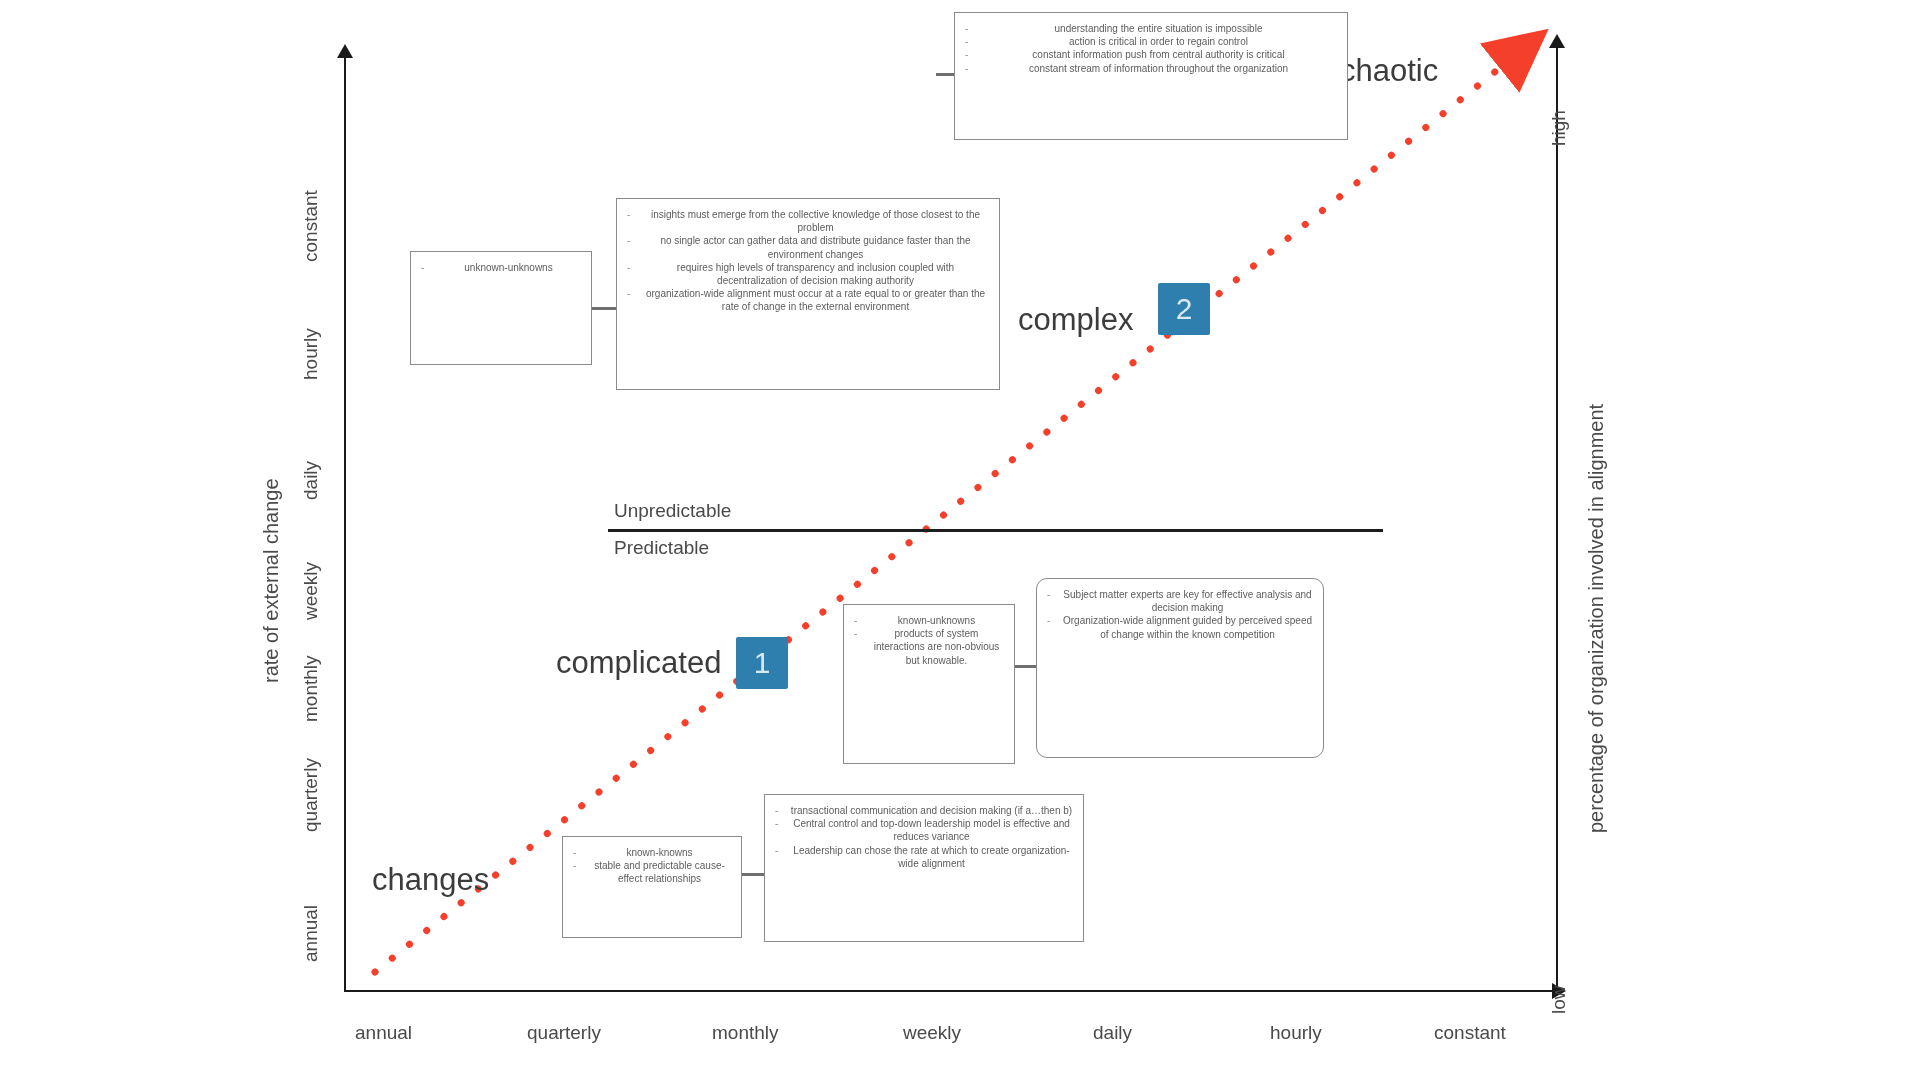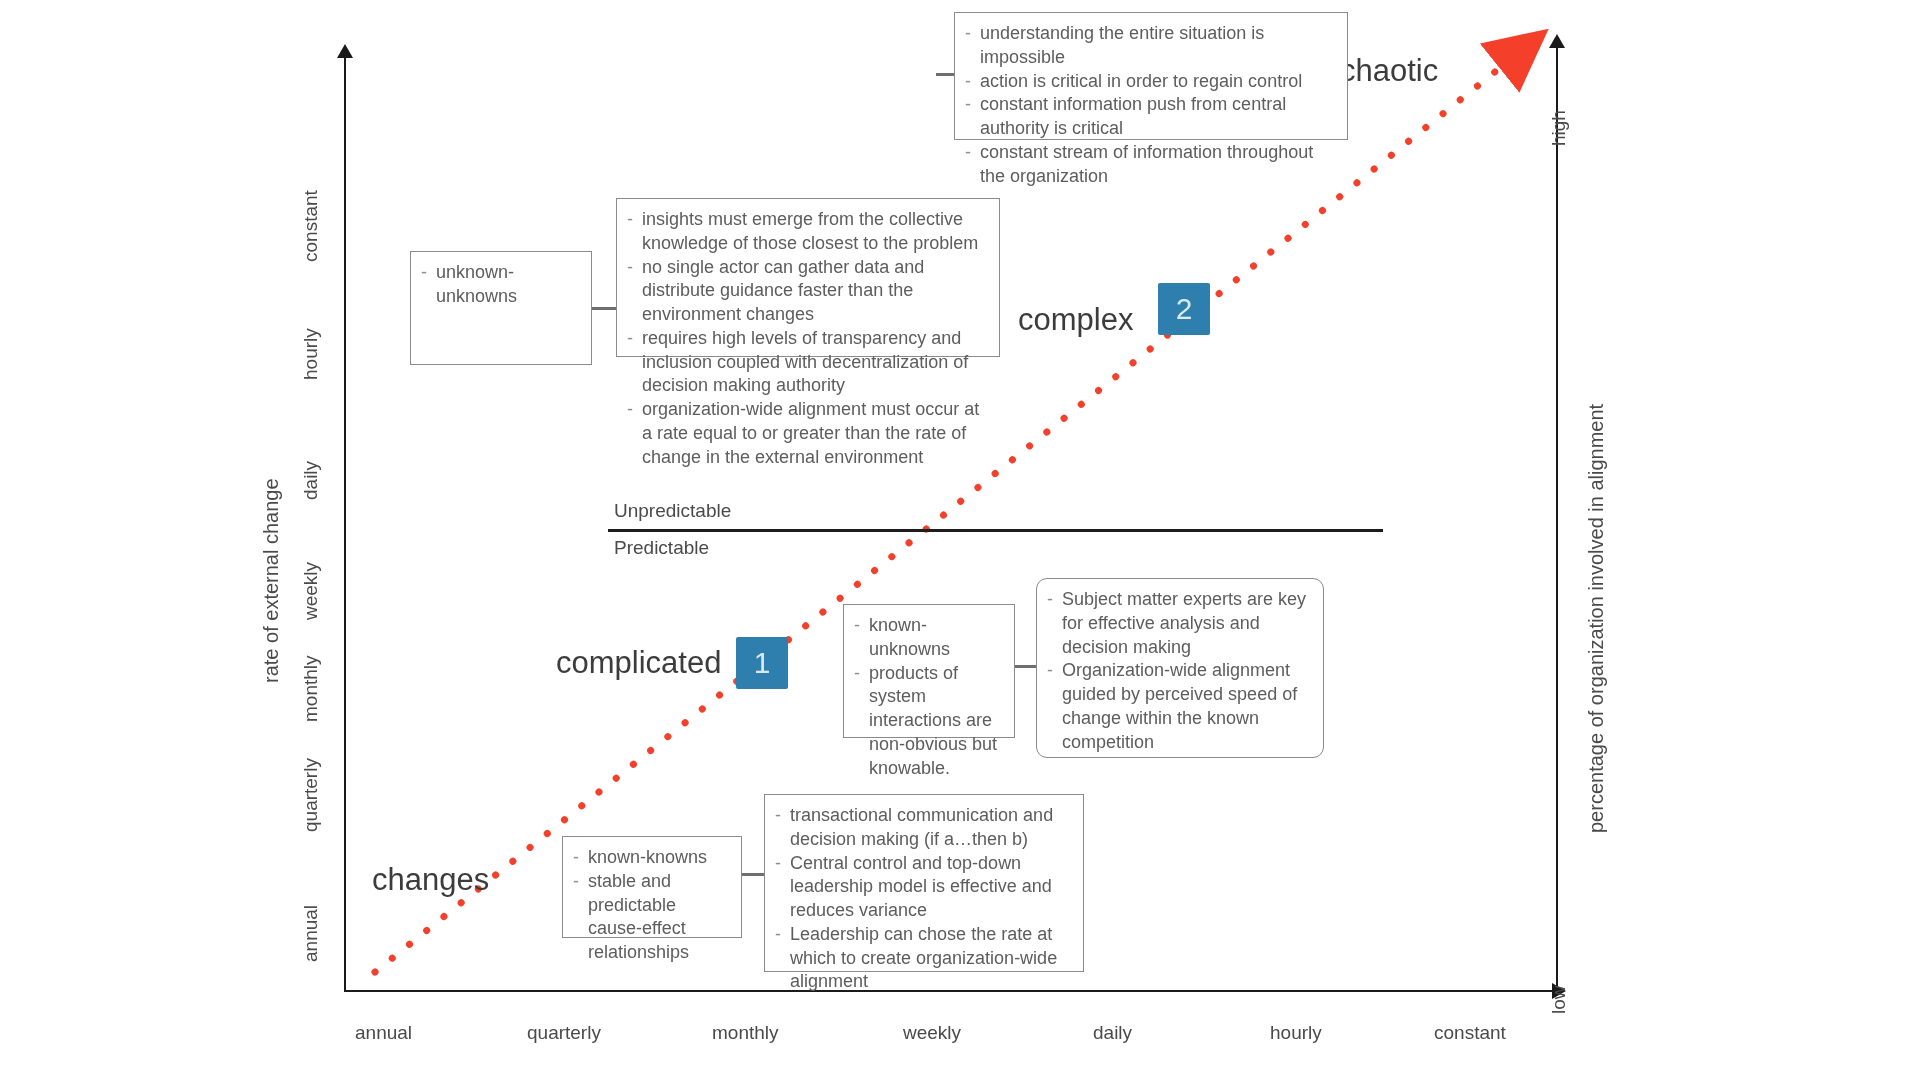--- a/index.html
+++ b/index.html
@@ -91,26 +91,27 @@
     background: #ffffff;
     box-sizing: border-box;
     padding: 9px 10px 9px 8px;
   }
   .box ul {
     margin: 0;
     padding: 0;
     list-style: none;
   }
   .box li {
-    font-size: 18px;
+    font-size: 10px;
     line-height: 1.32;
     color: #5d5d5d;
     position: relative;
     padding-left: 17px;
     margin-bottom: 0px;
+    text-align: center;
   }
   .box li::before {
     content: "-";
     position: absolute;
     left: 2px;
     top: 0;
     color: #8d8d8d;
   }
   .connector {
     background: #6f6f6f;
@@ -199,51 +200,51 @@
       <li>constant stream of information throughout the organization</li>
     </ul>
   </div>
 
   <div class="abs box" style="left:410px; top:251px; width:182px; height:114px;">
     <ul>
       <li>unknown-unknowns</li>
     </ul>
   </div>
   <div class="abs connector" style="left:592px; top:307px; width:24px;"></div>
-  <div class="abs box" style="left:616px; top:198px; width:384px; height:159px;">
+  <div class="abs box" style="left:616px; top:198px; width:384px; height:192px;">
     <ul>
       <li>insights must emerge from the collective knowledge of those closest to the problem</li>
       <li>no single actor can gather data and distribute guidance faster than the environment changes</li>
       <li>requires high levels of transparency and inclusion coupled with decentralization of decision making authority</li>
       <li>organization-wide alignment must occur at a rate equal to or greater than the rate of change in the external environment</li>
     </ul>
   </div>
 
-  <div class="abs box" style="left:843px; top:604px; width:172px; height:134px;">
+  <div class="abs box" style="left:843px; top:604px; width:172px; height:160px;">
     <ul>
       <li>known-unknowns</li>
       <li>products of system interactions are non-obvious but knowable.</li>
     </ul>
   </div>
   <div class="abs connector" style="left:1015px; top:665px; width:21px;"></div>
   <div class="abs box" style="left:1036px; top:578px; width:288px; height:180px;border-radius:11px;">
     <ul>
       <li>Subject matter experts are key for effective analysis and decision making</li>
       <li>Organization-wide alignment guided by perceived speed of change within the known competition</li>
     </ul>
   </div>
 
   <div class="abs box" style="left:562px; top:836px; width:180px; height:102px;">
     <ul>
       <li>known-knowns</li>
       <li>stable and predictable cause-effect relationships</li>
     </ul>
   </div>
   <div class="abs connector" style="left:742px; top:873px; width:22px;"></div>
-  <div class="abs box" style="left:764px; top:794px; width:320px; height:178px;">
+  <div class="abs box" style="left:764px; top:794px; width:320px; height:148px;">
     <ul>
       <li>transactional communication and decision making (if a…then b)</li>
       <li>Central control and top-down leadership model is effective and reduces variance</li>
       <li>Leadership can chose the rate at which to create organization-wide alignment</li>
     </ul>
   </div>
 
 </div>
 
 </body></html>

